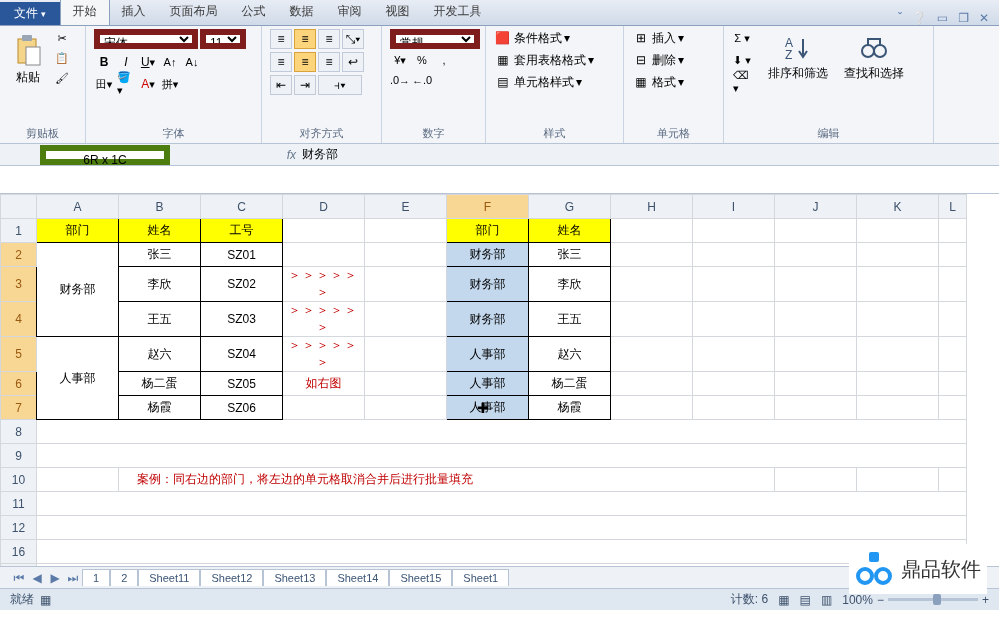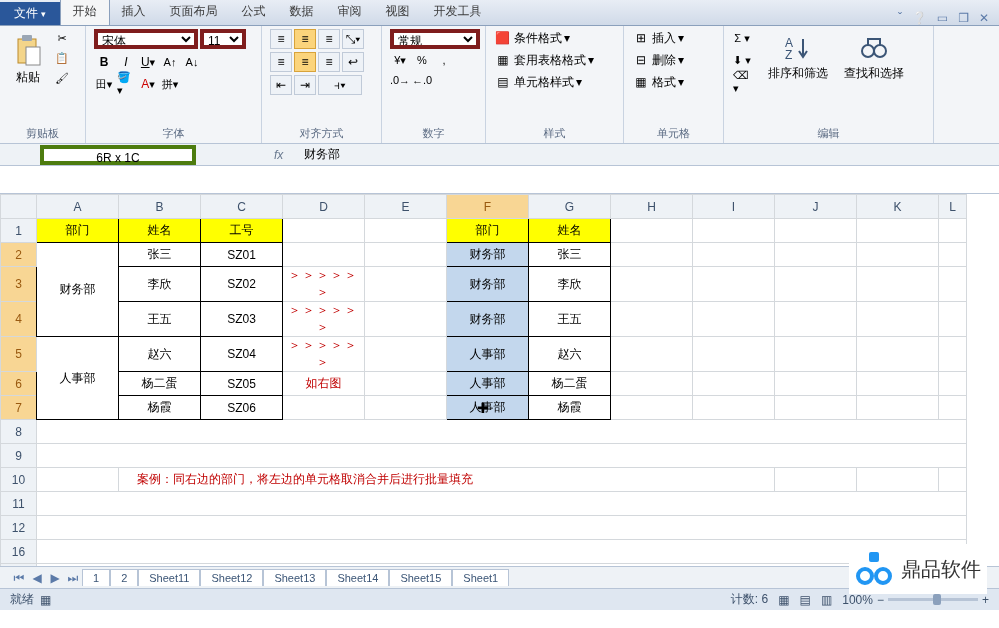--- a/index.html
+++ b/index.html
@@ -12,26 +12,26 @@
 .sysicons{margin-left:auto;display:flex;gap:10px;align-items:center;padding-right:10px;color:#5b7aa8}
 .ribbon{height:118px;background:#f3f5f8;border-bottom:1px solid #b7c4d6;display:flex}
 .group{border-right:1px solid #c9d3e1;padding:3px 8px 2px;display:flex;flex-direction:column;justify-content:space-between}
 .glabel{text-align:center;color:#5a6a82;font-size:11px;padding-top:2px}
 .gbody{display:flex;gap:4px;flex-wrap:wrap;align-items:flex-start}
 .btn-big{display:flex;flex-direction:column;align-items:center;gap:2px;padding:4px 6px;cursor:pointer;border-radius:3px}
 .ic{width:18px;height:18px;display:inline-flex;align-items:center;justify-content:center}
 .sm{width:20px;height:18px;border:1px solid transparent;display:inline-flex;align-items:center;justify-content:center;cursor:pointer;font-size:11px}
 .col{display:flex;flex-direction:column;gap:2px}
 .row{display:flex;gap:2px;align-items:center}
-select.ctl{height:20px;border:4px solid #7f1d1d;background:#fff;font-size:12px}
+select.ctl{height:20px;border:6px solid #7f1d1d;background:#fff;font-size:12px}
 .alignbtn{width:22px;height:20px;border:1px solid #c0cad8;display:inline-flex;align-items:center;justify-content:center;cursor:pointer;background:#eef2f7}
 .alignbtn.active{background:#fbd47c;border-color:#d8a33a}
 .fbar{height:22px;border-bottom:1px solid #b7c4d6;display:flex;align-items:center;background:#eef2f6}
-.namebox{width:156px;height:20px;border:4px solid #4d7c0f;background:#fff;margin-left:40px;padding:2px 6px;text-align:center}
-.fx{width:24px;text-align:left;color:#6a7a90;font-style:italic;margin-left:78px}
+.namebox{width:130px;height:20px;border:6px solid #4d7c0f;background:#fff;margin-left:40px;padding:2px 6px;text-align:center}
+.fx{width:24px;text-align:right;color:#6a7a90;font-style:italic;margin-left:102px}
 .fval{flex:1;padding:2px 6px}
 .gap{height:28px;border-bottom:1px solid #b7c4d6}
 .sheet{position:relative;height:372px;overflow:auto}
 table.gr{border-collapse:collapse;table-layout:fixed}
 .gr th,.gr td{border:1px solid #d4d8dc;height:24px;text-align:center;font-weight:normal;background:#fff}
 .gr th{background:#eef2f6;color:#3d516b}
 .gr th.rh{width:36px}
 .gr th.ch{width:82px}
 .gr th.sel{background:#f8d694;color:#9a5a10}
 .hlite{background:#ffff00!important;font-weight:bold}

